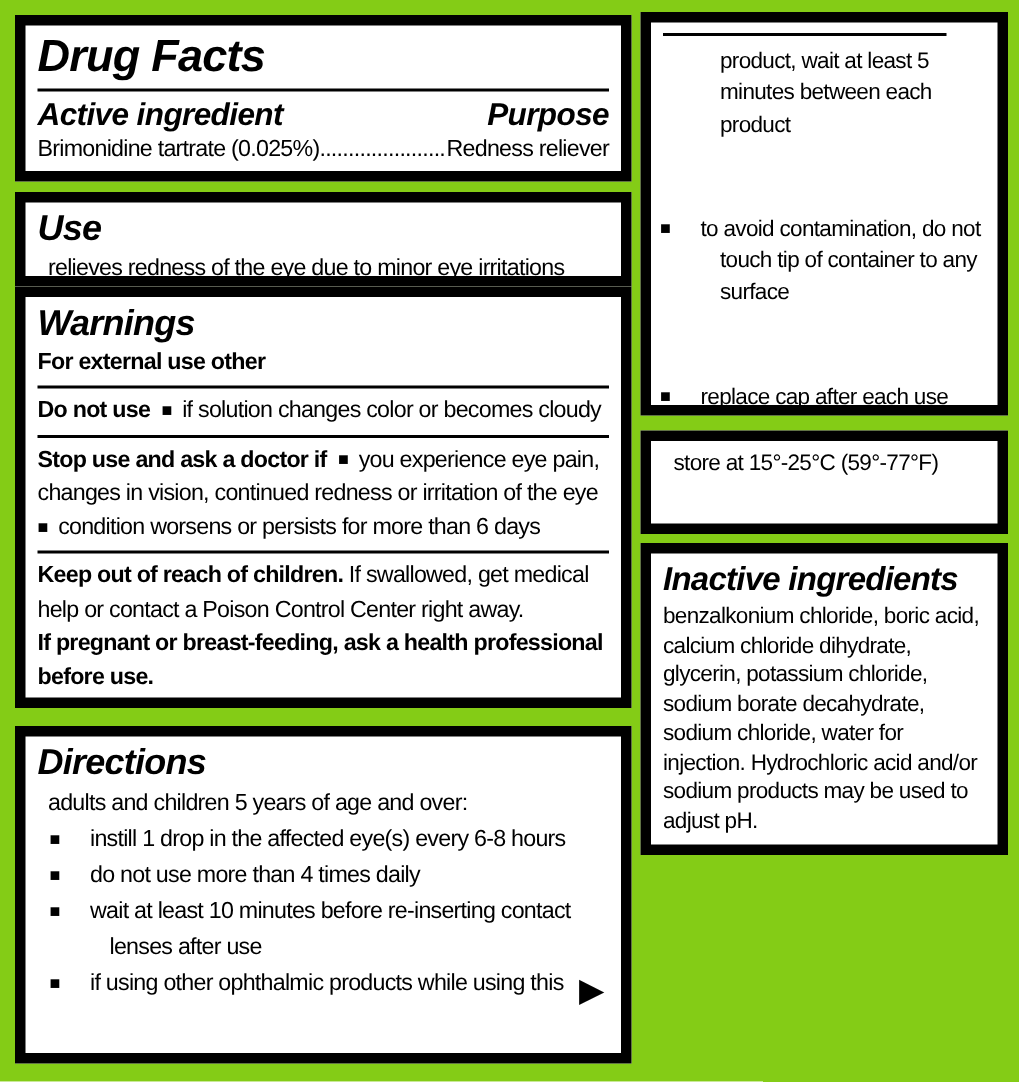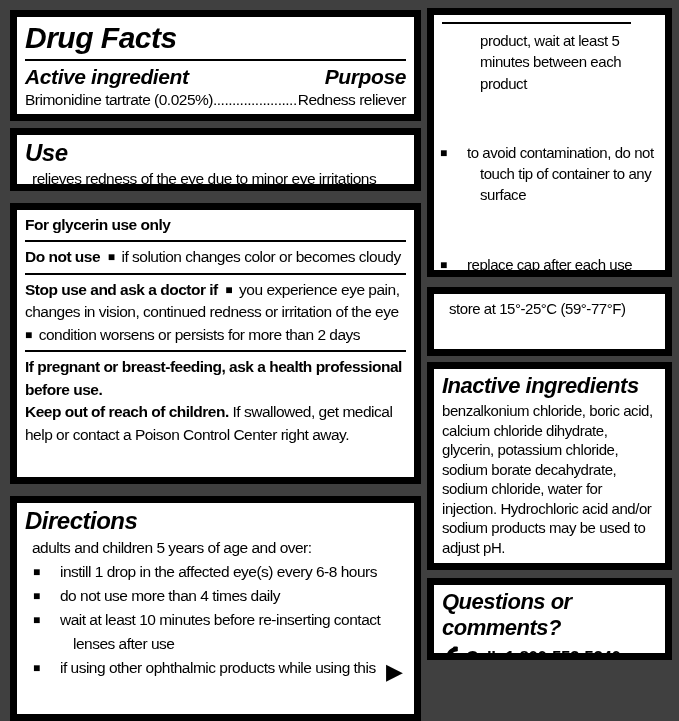--- a/index.html
+++ b/index.html
@@ -1,27 +1,27 @@
 <!DOCTYPE html>
 <html><head>
 <meta charset="utf-8">
 <style>
   html,body{margin:0;padding:0;background:#fff;}
   body{width:679px;height:721px;font-family:"Liberation Sans",sans-serif;color:#000;}
-  .page{position:relative;width:679px;height:721px;background:#404040;overflow:hidden;}
+  .page{position:relative;width:679px;height:721px;background:#84cc16;overflow:hidden;}
 
   .col{position:absolute;}
   .col-left{left:10px;top:10px;width:411px;}
   .col-right{left:427px;top:8px;width:245px;}
 
   .box{box-sizing:border-box;border:7px solid #000;background:#fff;padding:4px 8px;overflow:hidden;}
 
   
   .box-header{height:111px;margin-bottom:7px;}
-  .box-use{height:63px;margin-bottom:12px;}
+  .box-use{height:63px;margin-bottom:0;}
   .box-warnings{height:281px;margin-bottom:12px;}
   .box-directions{height:225px;}
 
   
   .box-continued{height:269px;margin-bottom:10px;}
   .box-otherinfo{height:69px;margin-bottom:6px;}
   .box-inactive{height:208px;margin-bottom:8px;}
   .box-questions{height:82px;}
 
   .df-title{font-size:30px;font-weight:bold;font-style:italic;letter-spacing:-0.5px;line-height:1.15;}
@@ -80,38 +80,39 @@
     </div>
 
     <div class="box box-use">
       <div class="sec-title">Use</div>
       <div class="body-txt bullet-line">
         <span class="bullet">■</span><span>relieves redness of the eye due to minor eye irritations</span>
       </div>
     </div>
 
     <div class="box box-warnings">
-      <div class="body-txt b">For glycerin use only</div>
+      <div class="sec-title">Warnings</div>
+      <div class="body-txt b">For external use other</div>
       <hr class="rule-thin">
       <div class="body-txt">
         <span class="b">Do not use</span>
         &nbsp;<span class="bullet">■</span><span>if solution changes color or becomes cloudy</span>
       </div>
       <hr class="rule-thin">
       <div class="body-txt">
         <span class="b">Stop use and ask a doctor if</span>
         &nbsp;<span class="bullet">■</span><span>you experience eye pain, changes in vision, continued redness or irritation of the eye</span><br>
-        <span class="bullet">■</span><span>condition worsens or persists for more than 2 days</span>
+        <span class="bullet">■</span><span>condition worsens or persists for more than 6 days</span>
       </div>
       <hr class="rule-thin">
-      <div class="body-txt b">If pregnant or breast-feeding, ask a health professional before use.</div>
       <div class="body-txt">
         <span class="b">Keep out of reach of children.</span>
         <span>If swallowed, get medical help or contact a Poison Control Center right away.</span>
       </div>
+      <div class="body-txt b">If pregnant or breast-feeding, ask a health professional before use.</div>
     </div>
 
     <div class="box box-directions">
       <div class="sec-title">Directions</div>
       <div class="body-txt" style="line-height:1.55;">
         <div class="dir-main">
           <span class="bullet">■</span><span>adults and children 5 years of age and over:</span>
         </div>
         <div class="dir-sub">
           <span class="bullet">■</span><span>instill 1 drop in the affected eye(s) every 6-8 hours</span>
@@ -152,26 +153,15 @@
       <div class="r-body bullet-line">
         <span class="bullet">■</span><span>store at 15°-25°C (59°-77°F)</span>
       </div>
     </div>
 
     <div class="box box-inactive">
       <div class="sec-title" style="font-size:22px;">Inactive ingredients</div>
       <div class="inactive-txt">benzalkonium chloride, boric acid, calcium chloride dihydrate, glycerin, potassium chloride, sodium borate decahydrate, sodium chloride, water for injection.  Hydrochloric acid and/or sodium products may be used to adjust pH.</div>
     </div>
 
-    <div class="box box-questions">
-      <div class="sec-title" style="font-size:22px;">Questions or comments?</div>
-      <div class="call-row">
-        <svg class="phone-ic" viewBox="0 0 18 24">
-          <path d="M13.5 1.2 C10 1.2 4.2 4.5 4.2 12 C4.2 19.5 10 22.8 13.5 22.8 L14.8 19.2 C11.5 18.2 8.6 16 8.6 12 C8.6 8 11.5 5.8 14.8 4.8 Z" fill="#000"></path>
-          <rect x="11.2" y="0.4" width="4.6" height="5" rx="1.2" fill="#000"></rect>
-          <rect x="11.2" y="18.6" width="4.6" height="5" rx="1.2" fill="#000"></rect>
-        </svg>
-        <span class="call-txt"><span>Call:</span> <span>1-800-553-5340</span></span>
-      </div>
-    </div>
   </div>
 
 </div>
 
 </body></html>

